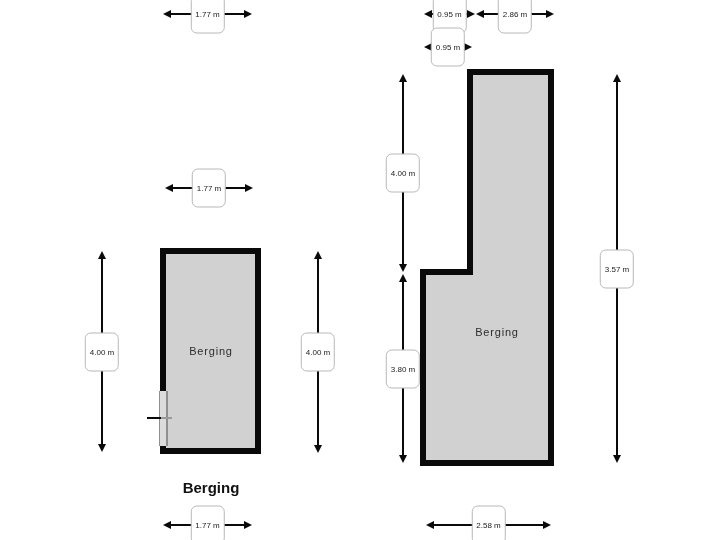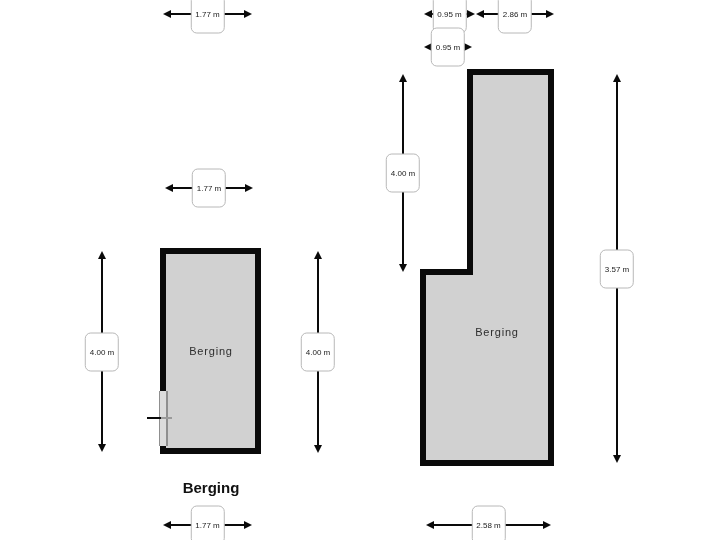--- a/index.html
+++ b/index.html
@@ -116,20 +116,26 @@
     <div class="arr a1"></div>
     <div class="arr a2"></div>
     <div class="pill">0.95 m</div>
   </div>
   <div class="dim v" style="left:397px; top:75px; height:196px">
     <div class="line"></div>
     <div class="arr a1"></div>
     <div class="arr a2"></div>
     <div class="pill">4.00 m</div>
   </div>
+  <div class="dim v" style="left:397px; top:275px; height:187px">
+    <div class="line"></div>
+    <div class="arr a1"></div>
+    <div class="arr a2"></div>
+    <div class="pill">3.80 m</div>
+  </div>
   <div class="dim v" style="left:611px; top:75px; height:387px">
     <div class="line"></div>
     <div class="arr a1"></div>
     <div class="arr a2"></div>
     <div class="pill">3.57 m</div>
   </div>
   <div class="dim h" style="left:427px; top:519px; width:123px">
     <div class="line"></div>
     <div class="arr a1"></div>
     <div class="arr a2"></div>

